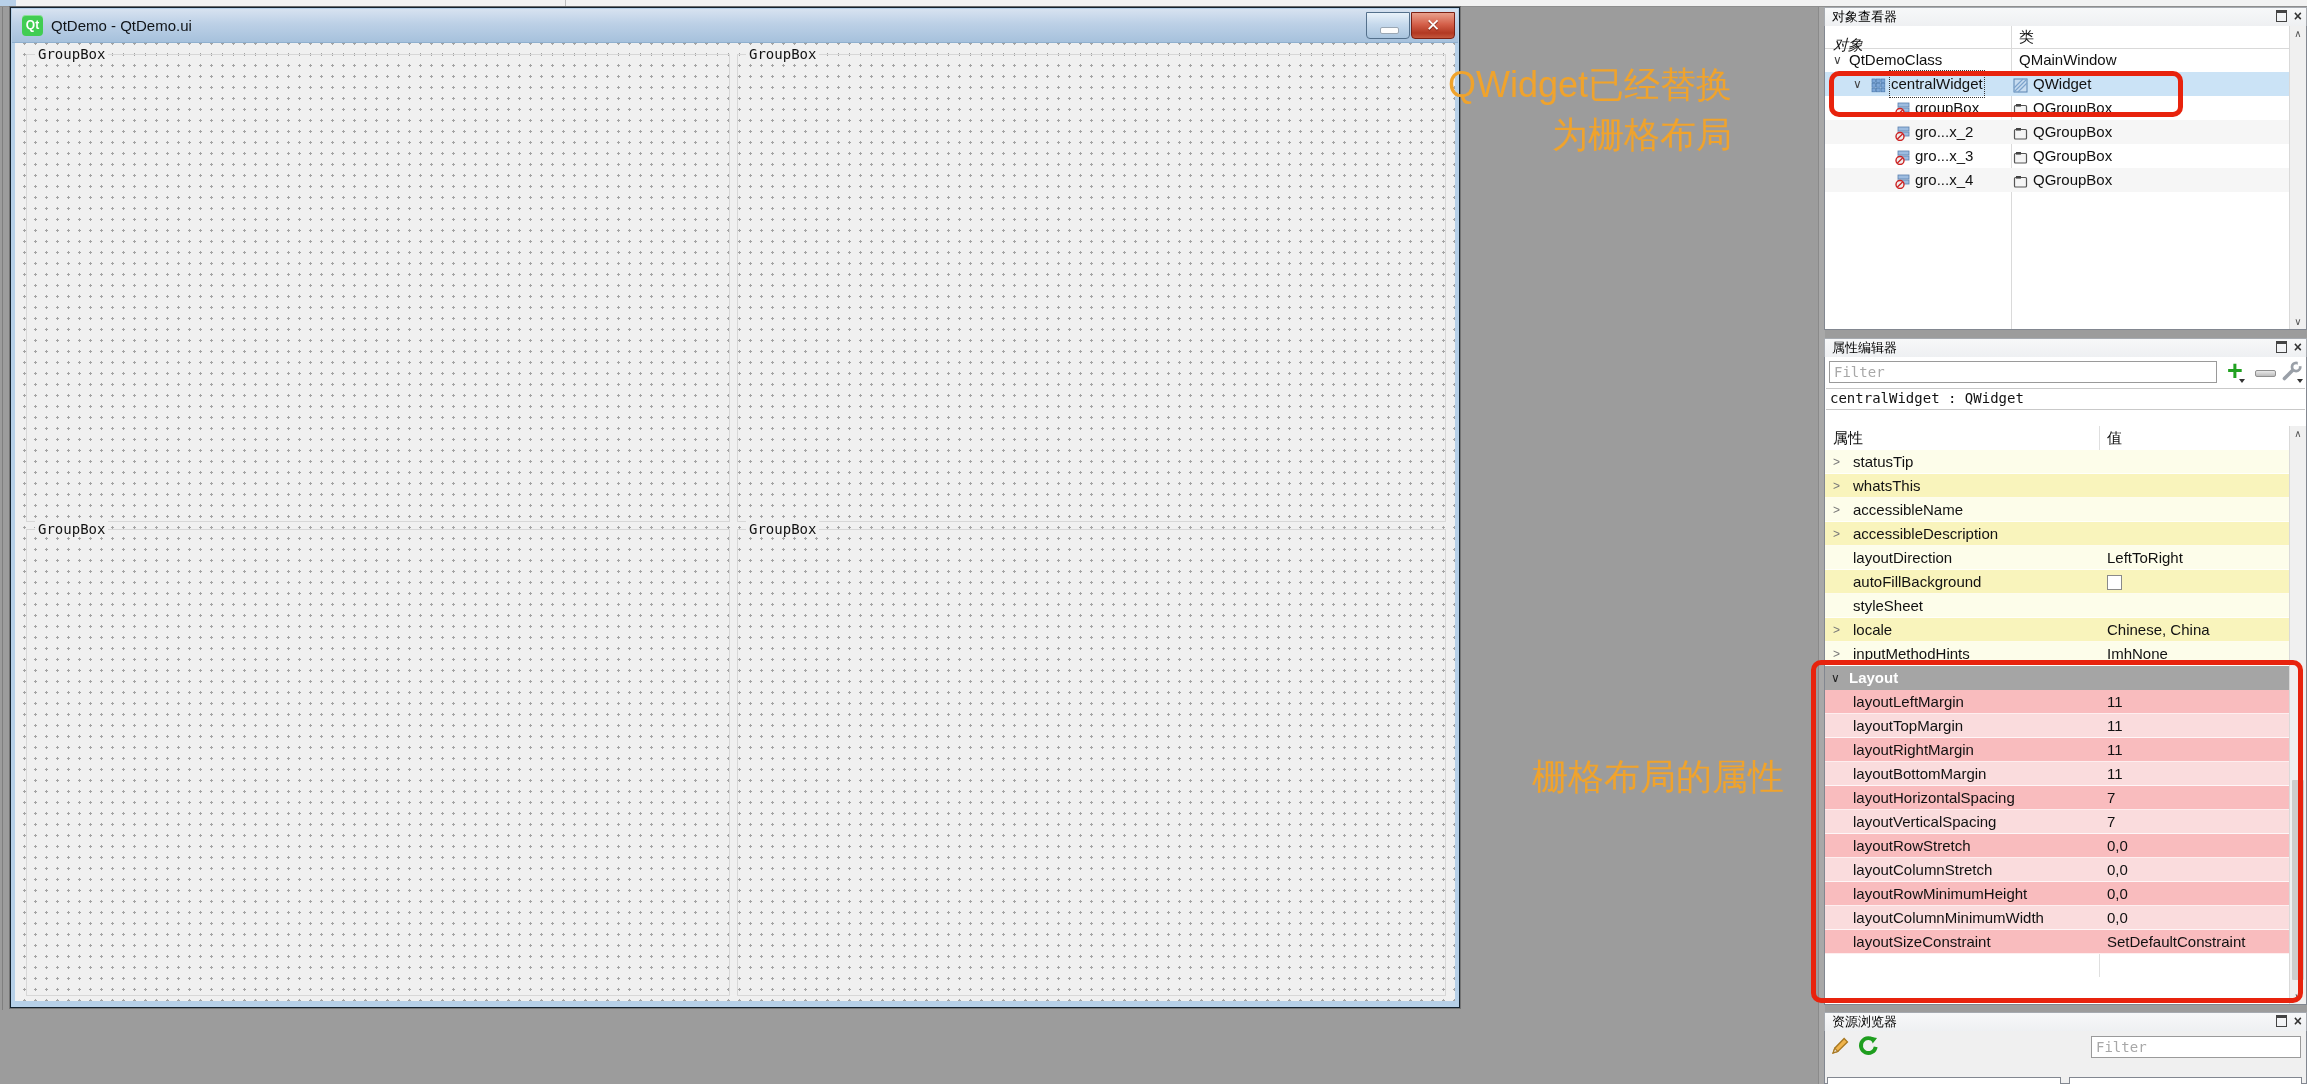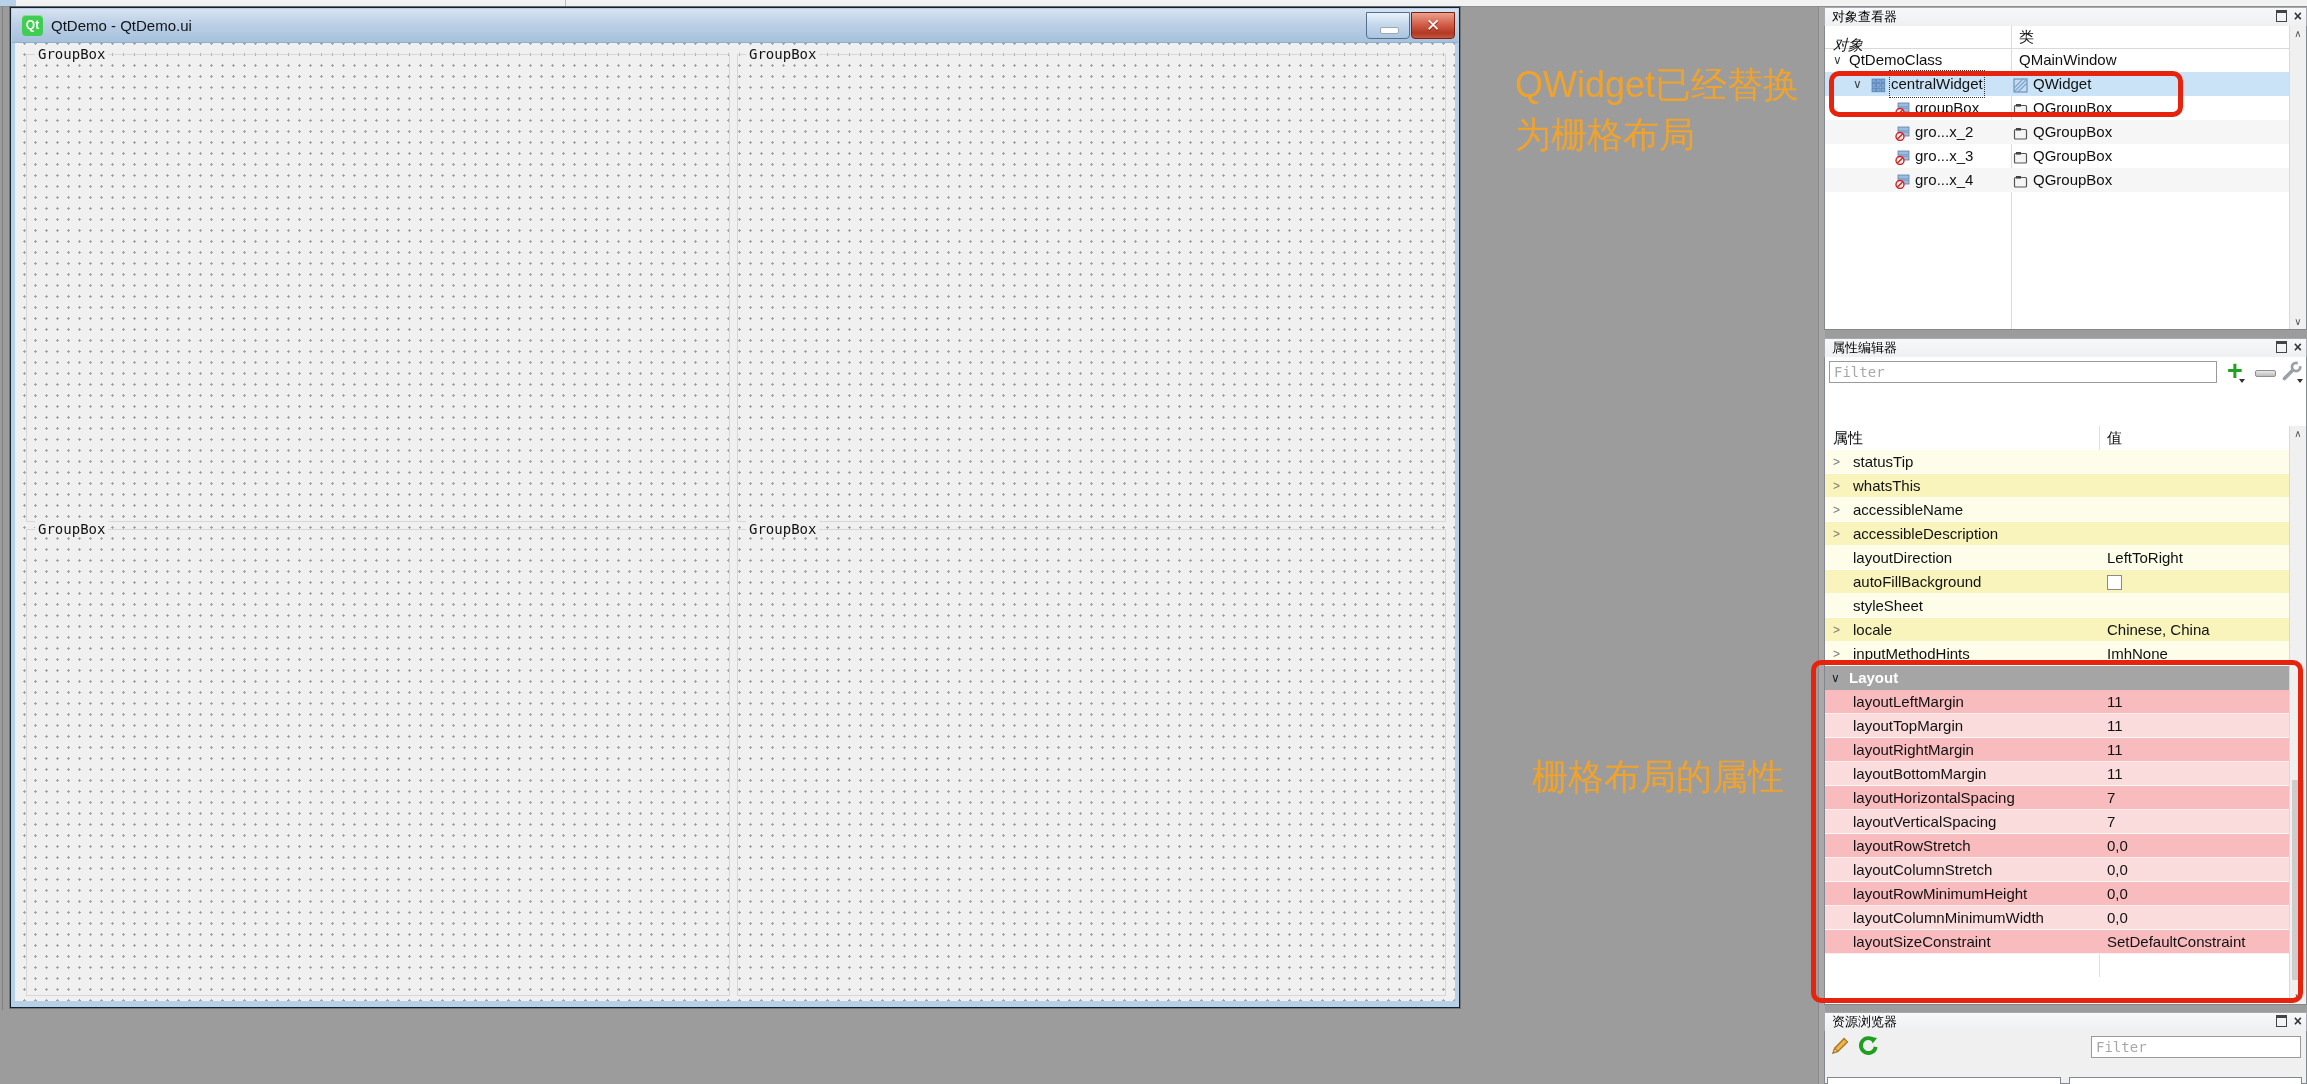--- a/index.html
+++ b/index.html
@@ -132,21 +132,21 @@
   .res-filter{position:absolute;left:266px;top:5px;width:210px;height:22px;box-sizing:border-box;border:1px solid #9a9a9a;background:#fff;
     font-family:"DejaVu Sans Mono","Liberation Mono",monospace;font-size:14px;color:#333;padding:0 4px;}
   .res-filter::placeholder{color:#a8a8a8;}
   .res-list{position:absolute;top:46px;bottom:-20px;background:#fff;border:1px solid #828790;box-sizing:border-box;font-size:15px;color:#111;}
   .res-list.left{left:2px;width:234px;}
   .res-list.right{left:244px;width:233px;}
   .res-root{position:absolute;left:22px;top:5px;}
 
   
   .annotation{color:#f0a32c;font-size:36px;line-height:50px;z-index:6;white-space:nowrap;}
-  .ann1{left:1515px;top:60px;}
+  .ann1{left:1448px;top:60px;text-align:right;}
   .ann2{left:1532px;top:752px;}
   .red-rect{border:5px solid #e8230d;border-radius:10px;box-sizing:border-box;z-index:7;pointer-events:none;}
   .rr1{left:1829px;top:71px;width:354px;height:46px;}
   .rr2{left:1811px;top:660px;width:492px;height:343px;}
 
   .left-gutter-line{left:2px;top:7px;width:1px;height:1003px;background:#7f7f7f;}
 </style>
 </head>
 <body>
 
@@ -304,20 +304,21 @@
         <i></i>
       </div>
     <div class="tool-ico wrench-ico">
       <svg width="22" height="22" viewBox="0 0 16 16">
         <path d="M2.5 13.5 L8.5 7.5" stroke="#9aa0a8" stroke-width="2.6" stroke-linecap="round"></path>
         <circle cx="11" cy="5" r="3" fill="none" stroke="#9aa0a8" stroke-width="2"></circle>
         <rect x="12.2" y="1.5" width="3" height="3" fill="#fff"></rect>
       </svg>
       <span class="mini-arrow" style="left:16px;top:19px;"></span>
     </div>
+    <div class="pe-objbar">centralWidget : QWidget</div>
     <div class="pe-vline"></div>
     <div class="pe-colhdr">
       <span class="c1">属性</span>
       <span class="c2">值</span>
     </div>
     <div class="pe-rows" id="pe-rows">
         <div class="prow tone-yl">
           <span class="chev">&gt;</span>
           <span class="pname">statusTip</span>
         </div>

